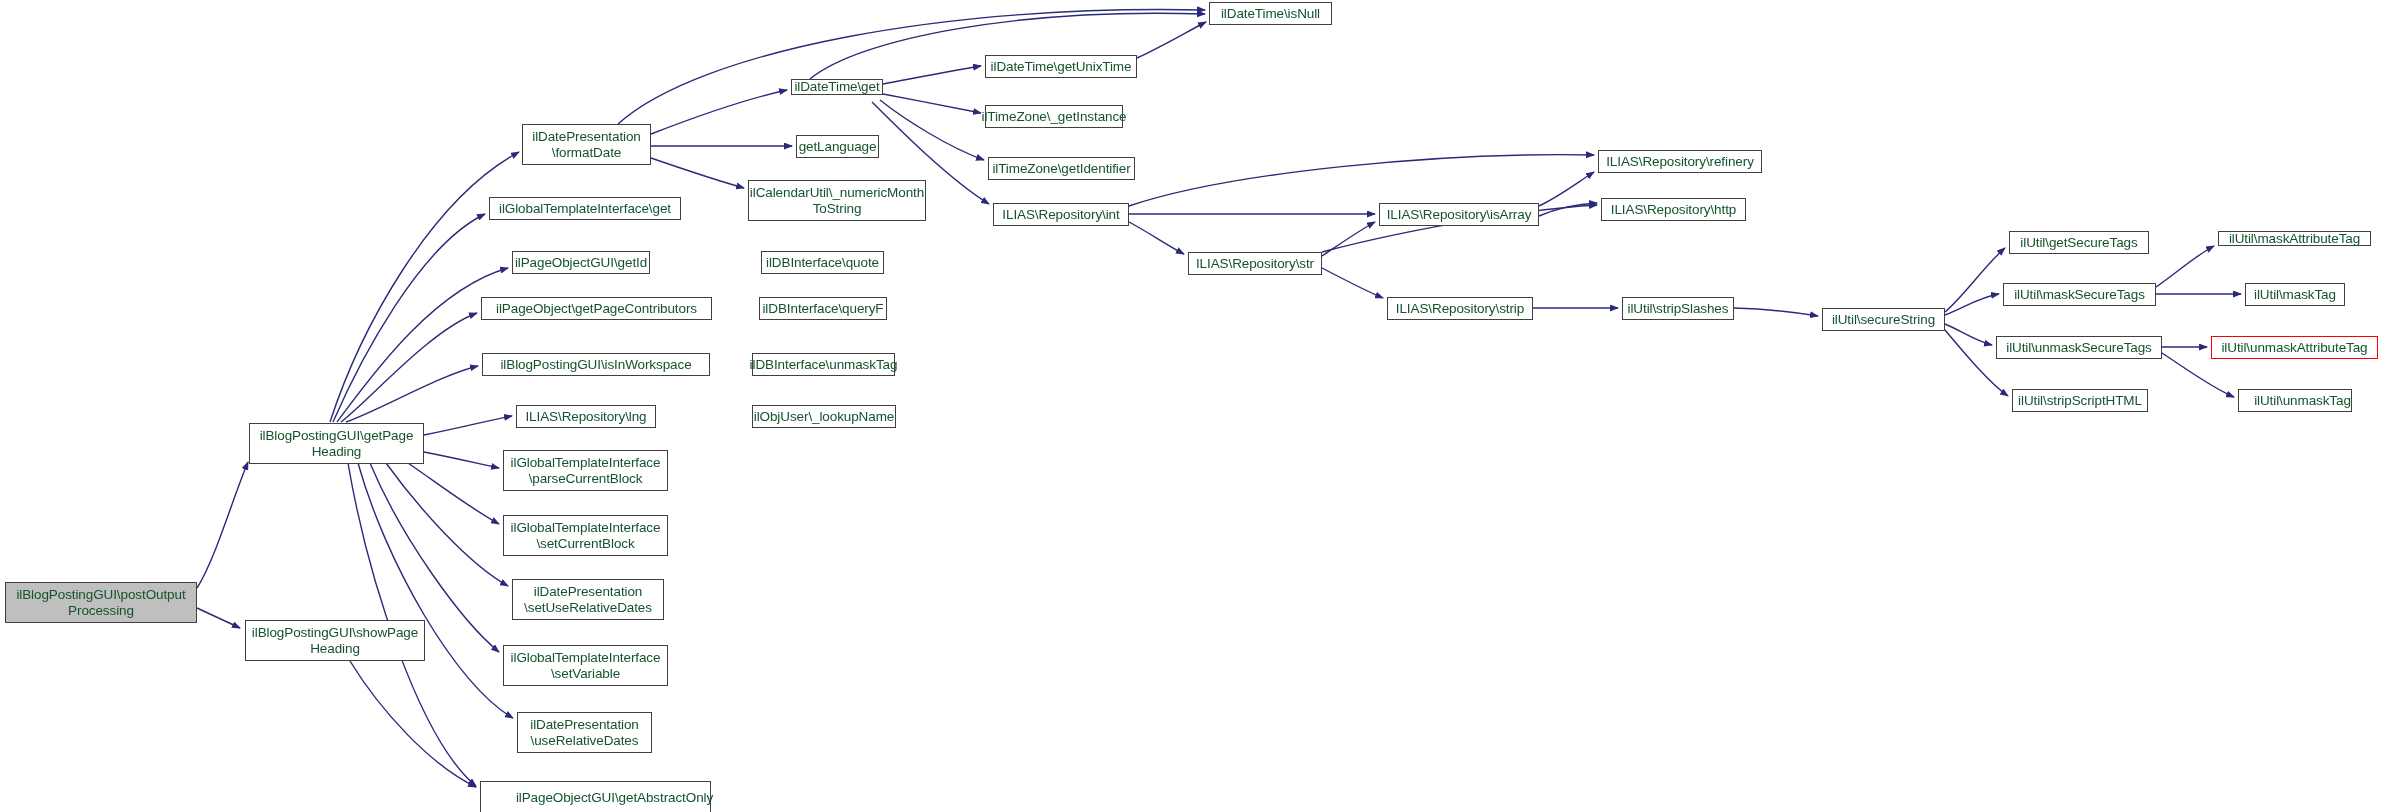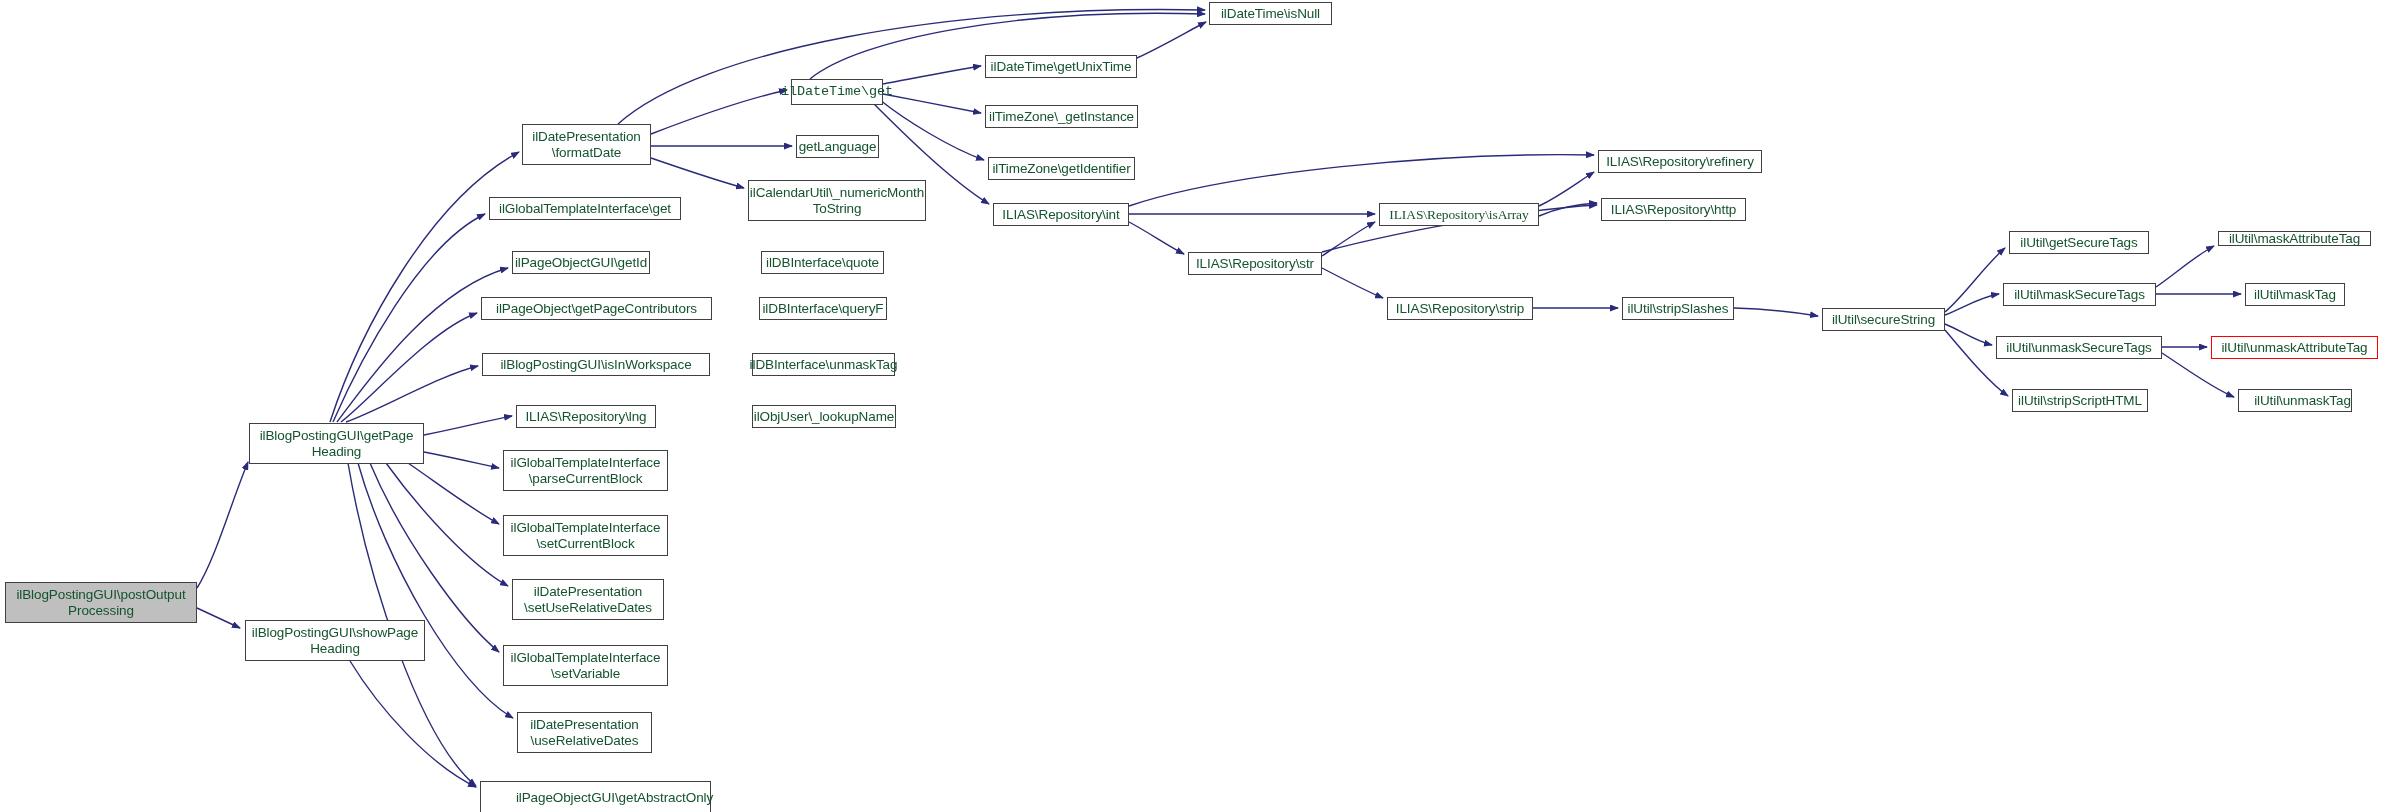--- a/index.html
+++ b/index.html
@@ -103,35 +103,35 @@
 \parseCurrentBlock</div>
       <div class="node" style="left: 503px; top: 515px; width: 165px; height: 41px;">ilGlobalTemplateInterface
 \setCurrentBlock</div>
       <div class="node" style="left: 512px; top: 579px; width: 152px; height: 41px;">ilDatePresentation
 \setUseRelativeDates</div>
       <div class="node" style="left: 503px; top: 645px; width: 165px; height: 41px;">ilGlobalTemplateInterface
 \setVariable</div>
       <div class="node" style="left: 517px; top: 712px; width: 135px; height: 41px;">ilDatePresentation
 \useRelativeDates</div>
       <div class="node" style="left: 480px; top: 781px; width: 231px; height: 34px; padding-left: 38px;">ilPageObjectGUI\getAbstractOnly</div>
-      <div class="node" style="left: 791px; top: 79px; width: 92px; height: 26px; font-family: Liberation Mono, monospace;">ilDateTime\get</div>
+      <div class="node" style="left: 791px; top: 79px; width: 92px; height: 16px;">ilDateTime\get</div>
       <div class="node" style="left: 796px; top: 135px; width: 83px; height: 23px;">getLanguage</div>
       <div class="node" style="left: 748px; top: 180px; width: 178px; height: 41px;">ilCalendarUtil\_numericMonth
 ToString</div>
       <div class="node" style="left: 761px; top: 251px; width: 123px; height: 23px;">ilDBInterface\quote</div>
       <div class="node" style="left: 759px; top: 297px; width: 128px; height: 23px;">ilDBInterface\queryF</div>
       <div class="node" style="left: 752px; top: 353px; width: 143px; height: 23px;">ilDBInterface\unmaskTag</div>
       <div class="node" style="left: 752px; top: 405px; width: 144px; height: 23px;">ilObjUser\_lookupName</div>
       <div class="node" style="left: 1209px; top: 2px; width: 123px; height: 23px;">ilDateTime\isNull</div>
       <div class="node" style="left: 985px; top: 55px; width: 152px; height: 23px;">ilDateTime\getUnixTime</div>
-      <div class="node" style="left: 985px; top: 105px; width: 153px; height: 23px;">ilTimeZone\_getInstance</div>
+      <div class="node" style="left: 985px; top: 105px; width: 138px; height: 23px;">ilTimeZone\_getInstance</div>
       <div class="node" style="left: 988px; top: 157px; width: 147px; height: 23px;">ilTimeZone\getIdentifier</div>
       <div class="node" style="left: 993px; top: 203px; width: 136px; height: 23px;">ILIAS\Repository\int</div>
       <div class="node" style="left: 1188px; top: 252px; width: 134px; height: 23px;">ILIAS\Repository\str</div>
-      <div class="node" style="left: 1379px; top: 203px; width: 160px; height: 23px; font-family: Liberation Serif, serif;">ILIAS\Repository\isArray</div>
+      <div class="node" style="left: 1379px; top: 203px; width: 160px; height: 23px;">ILIAS\Repository\isArray</div>
       <div class="node" style="left: 1387px; top: 297px; width: 146px; height: 23px;">ILIAS\Repository\strip</div>
       <div class="node" style="left: 1598px; top: 150px; width: 164px; height: 23px;">ILIAS\Repository\refinery</div>
       <div class="node" style="left: 1601px; top: 198px; width: 145px; height: 23px;">ILIAS\Repository\http</div>
       <div class="node" style="left: 1622px; top: 297px; width: 112px; height: 23px;">ilUtil\stripSlashes</div>
       <div class="node" style="left: 1822px; top: 308px; width: 123px; height: 23px;">ilUtil\secureString</div>
       <div class="node" style="left: 2009px; top: 231px; width: 140px; height: 23px;">ilUtil\getSecureTags</div>
       <div class="node" style="left: 2003px; top: 283px; width: 153px; height: 23px;">ilUtil\maskSecureTags</div>
       <div class="node" style="left: 1996px; top: 336px; width: 166px; height: 23px;">ilUtil\unmaskSecureTags</div>
       <div class="node" style="left: 2012px; top: 389px; width: 136px; height: 23px;">ilUtil\stripScriptHTML</div>
       <div class="node" style="left: 2218px; top: 231px; width: 153px; height: 15px;">ilUtil\maskAttributeTag</div>

